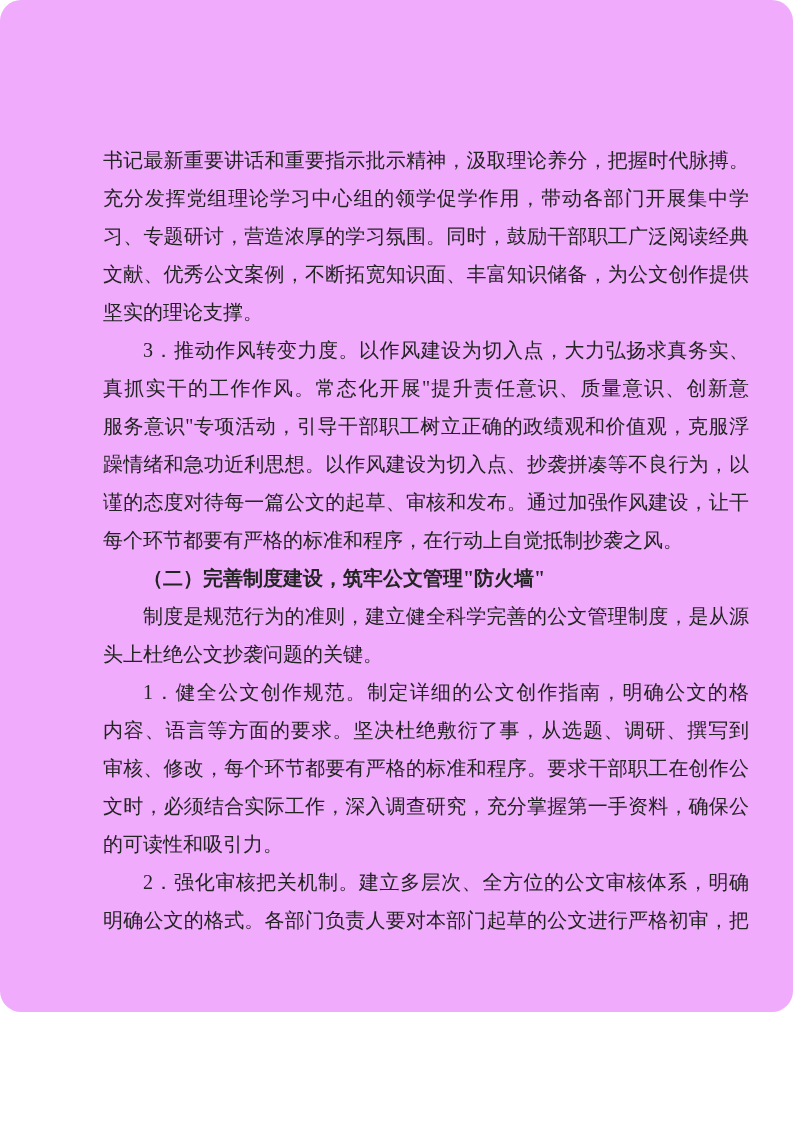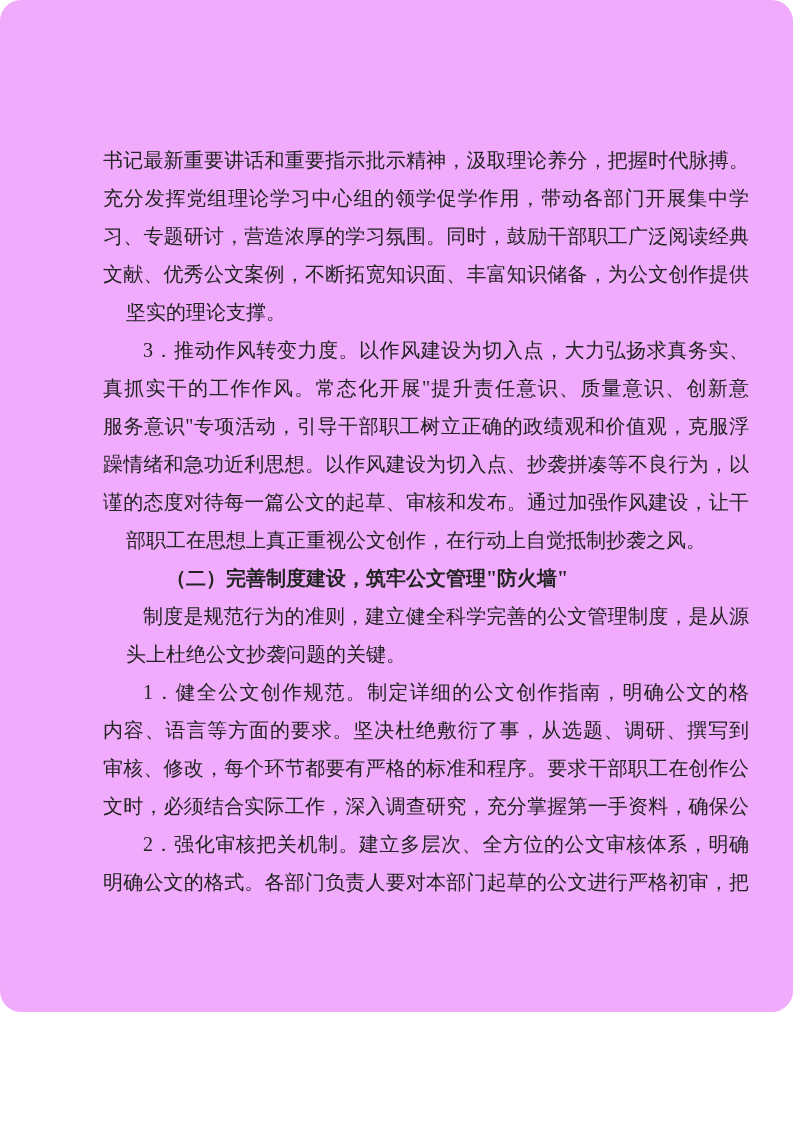--- a/index.html
+++ b/index.html
@@ -23,21 +23,21 @@
   }
   .para { margin: 0; padding: 0; }
   .line {
     height: 38px;
     line-height: 38px;
     text-align: justify;
     text-align-last: justify;
     overflow: hidden;
     white-space: normal;
   }
-  .line.short { text-align-last: left; margin-left: 23px; }
+  .line.short { text-align-last: left; }
   .line.indent { text-indent: 40px; }
   .para.heading .line { font-weight: 700; }
   .footer {
     position: absolute;
     left: 128px; top: 1026px;
     font-size: 19px;
     line-height: 28px;
     color: #3a3a3a;
   }
 </style>
@@ -52,34 +52,35 @@
         <div class="line">习、专题研讨，营造浓厚的学习氛围。同时，鼓励干部职工广泛阅读经典</div>
         <div class="line">文献、优秀公文案例，不断拓宽知识面、丰富知识储备，为公文创作提供</div>
         <div class="line short">坚实的理论支撑。</div>
       </div>
       <div class="para body">
         <div class="line indent">3．推动作风转变力度。以作风建设为切入点，大力弘扬求真务实、</div>
         <div class="line">真抓实干的工作作风。常态化开展"提升责任意识、质量意识、创新意识、</div>
         <div class="line">服务意识"专项活动，引导干部职工树立正确的政绩观和价值观，克服浮</div>
         <div class="line">躁情绪和急功近利思想。以作风建设为切入点、抄袭拼凑等不良行为，以严</div>
         <div class="line">谨的态度对待每一篇公文的起草、审核和发布。通过加强作风建设，让干</div>
-        <div class="line short">部职工在思想上真正重视公文创作，在行动上自觉抵制抄袭之风。</div>
+        <div class="line short">每个环节都要有严格的标准和程序，在行动上自觉抵制抄袭之风。</div>
       </div>
       <div class="para heading">
         <div class="line short indent">（二）完善制度建设，筑牢公文管理"防火墙"</div>
       </div>
       <div class="para body">
         <div class="line indent">制度是规范行为的准则，建立健全科学完善的公文管理制度，是从源</div>
         <div class="line short">头上杜绝公文抄袭问题的关键。</div>
       </div>
       <div class="para body">
         <div class="line indent">1．健全公文创作规范。制定详细的公文创作指南，明确公文的格式、</div>
         <div class="line">内容、语言等方面的要求。坚决杜绝敷衍了事，从选题、调研、撰写到</div>
         <div class="line">审核、修改，每个环节都要有严格的标准和程序。要求干部职工在创作公</div>
         <div class="line">文时，必须结合实际工作，深入调查研究，充分掌握第一手资料，确保公</div>
+        <div class="line short">的可读性和吸引力。</div>
       </div>
       <div class="para body">
         <div class="line indent">2．强化审核把关机制。建立多层次、全方位的公文审核体系，明确</div>
         <div class="line">明确公文的格式。各部门负责人要对本部门起草的公文进行严格初审，把</div>
       </div>
     </div>
   <div class="footer">— 2 —</div>
 </div>
 
 </body></html>

